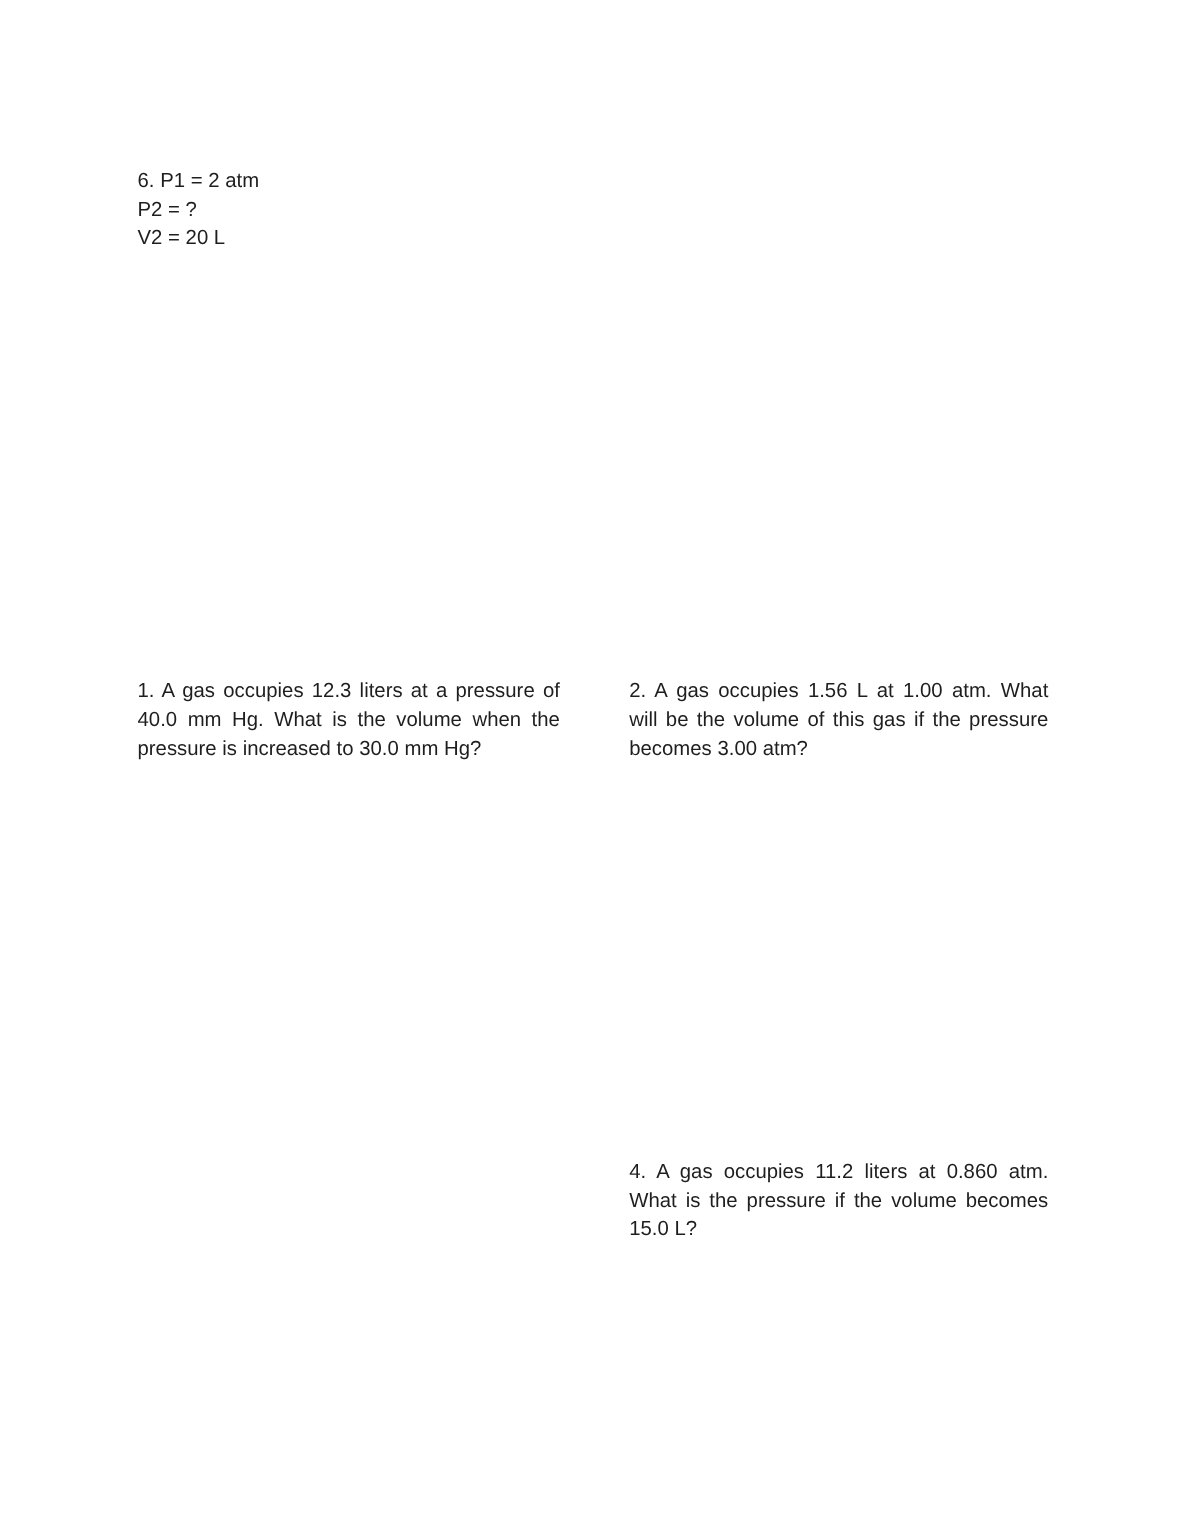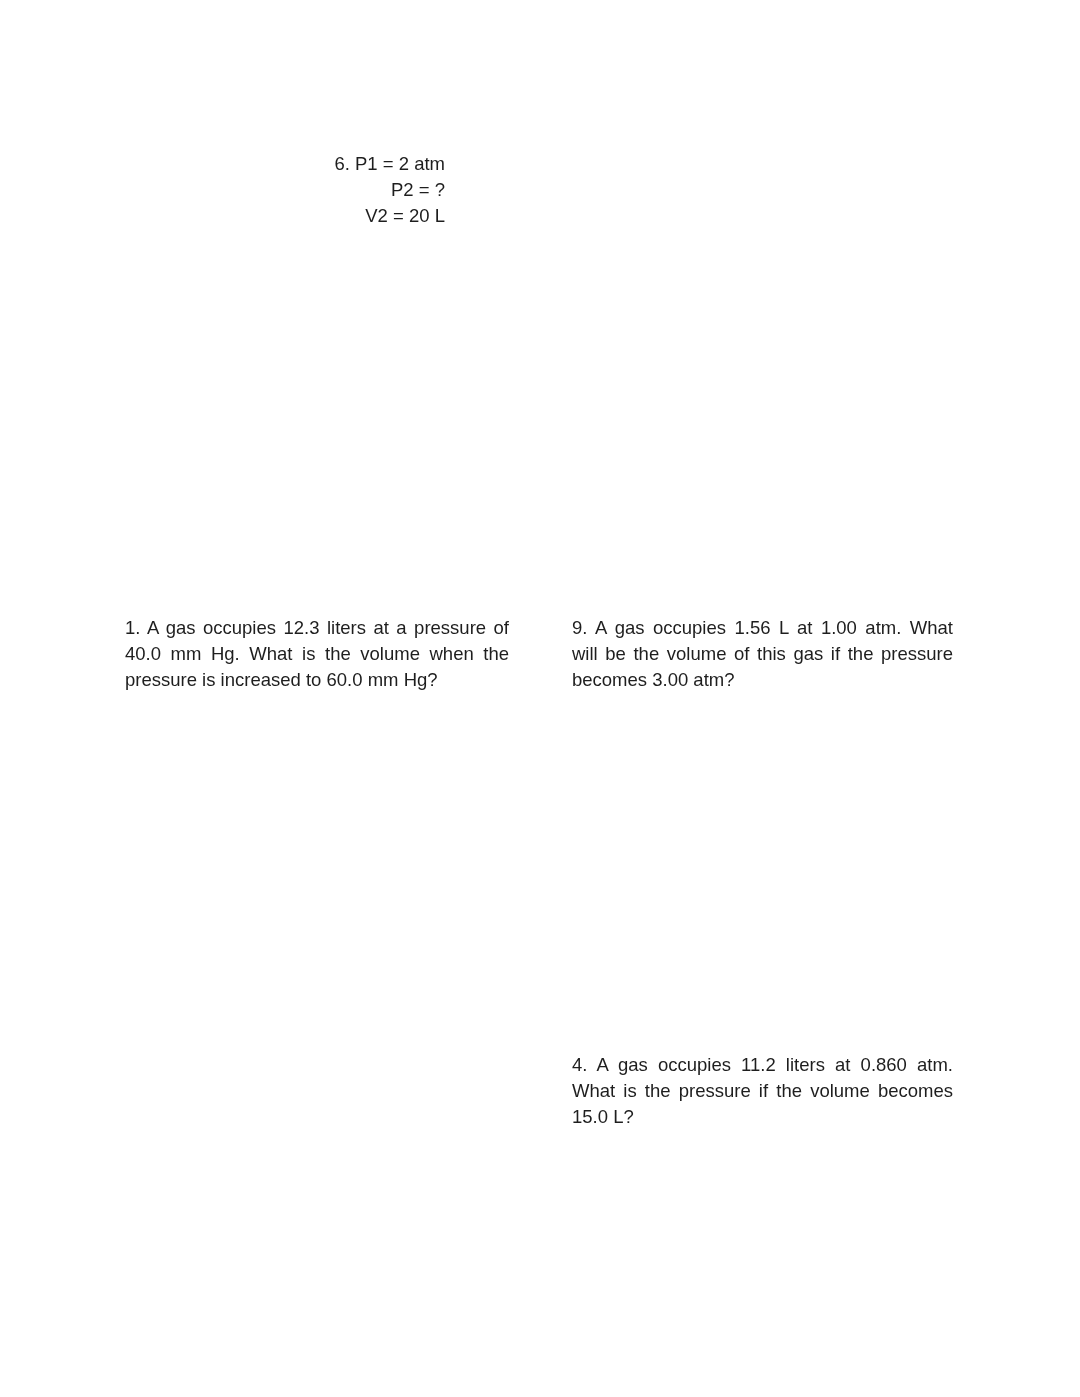--- a/index.html
+++ b/index.html
@@ -13,21 +13,20 @@
     height: 1397px;
     background: #ffffff;
     overflow: hidden;
     font-family: "Liberation Sans", sans-serif;
     color: #1e1e1e;
     font-size: 18.5px;
     line-height: 26px;
   }
   .block {
     position: absolute;
-    text-align: right;
   }
   .justified {
     text-align: justify;
     text-justify: inter-word;
   }
   .p6-block {
     left: 125px;
     top: 151px;
     width: 320px;
   }
@@ -63,19 +62,19 @@
 <div class="page">
 
   <div class="block p6-block">
     <div>6. P1 = 2 atm</div>
     <div>P2 = ?</div>
     <div>V2 = 20 L</div>
   </div>
 
 
 
-  <div class="block p1-block justified">1. A gas occupies 12.3 liters at a pressure of 40.0 mm Hg. What is the volume when the pressure is increased to 60.0 mm Hg?</div>
+  <div class="block p1-block justified">1. A gas occupies 12.3 liters at a pressure of 40.0 mm Hg. What is the volume when the pressure is increased to 30.0 mm Hg?</div>
 
-  <div class="block p3-block justified">9. A gas occupies 1.56 L at 1.00 atm. What will be the volume of this gas if the pressure becomes 3.00 atm?</div>
+  <div class="block p3-block justified">2. A gas occupies 1.56 L at 1.00 atm. What will be the volume of this gas if the pressure becomes 3.00 atm?</div>
 
   <div class="block p4-block justified">4. A gas occupies 11.2 liters at 0.860 atm. What is the pressure if the volume becomes 15.0 L?</div>
 
 </div>
 
 </body></html>

